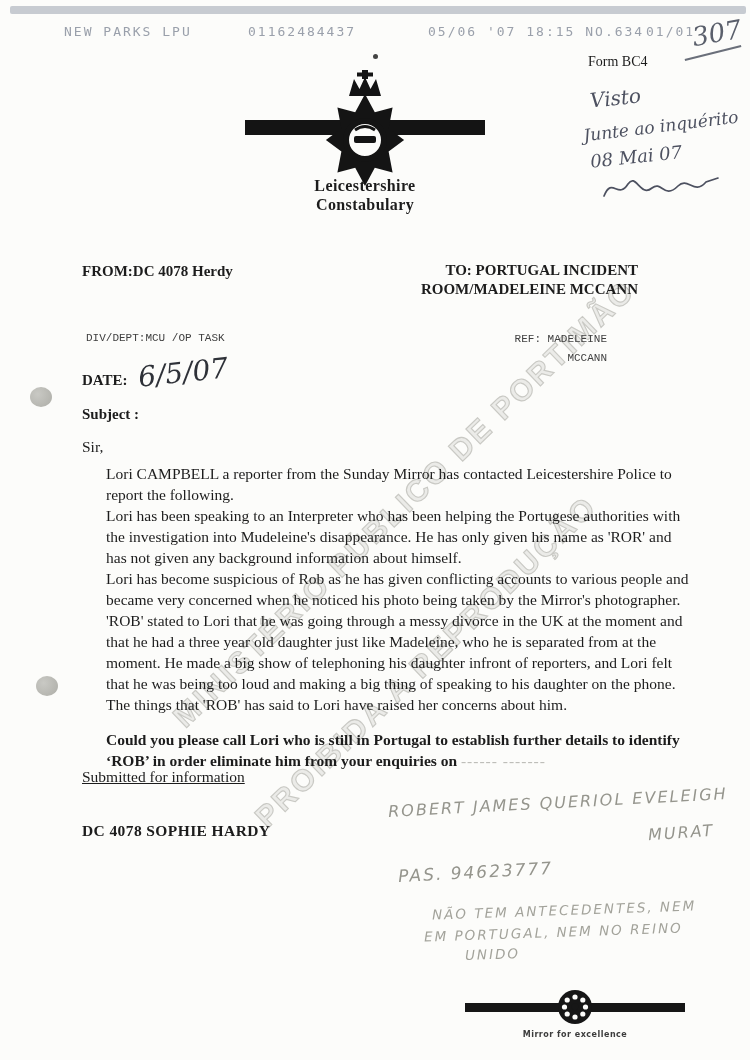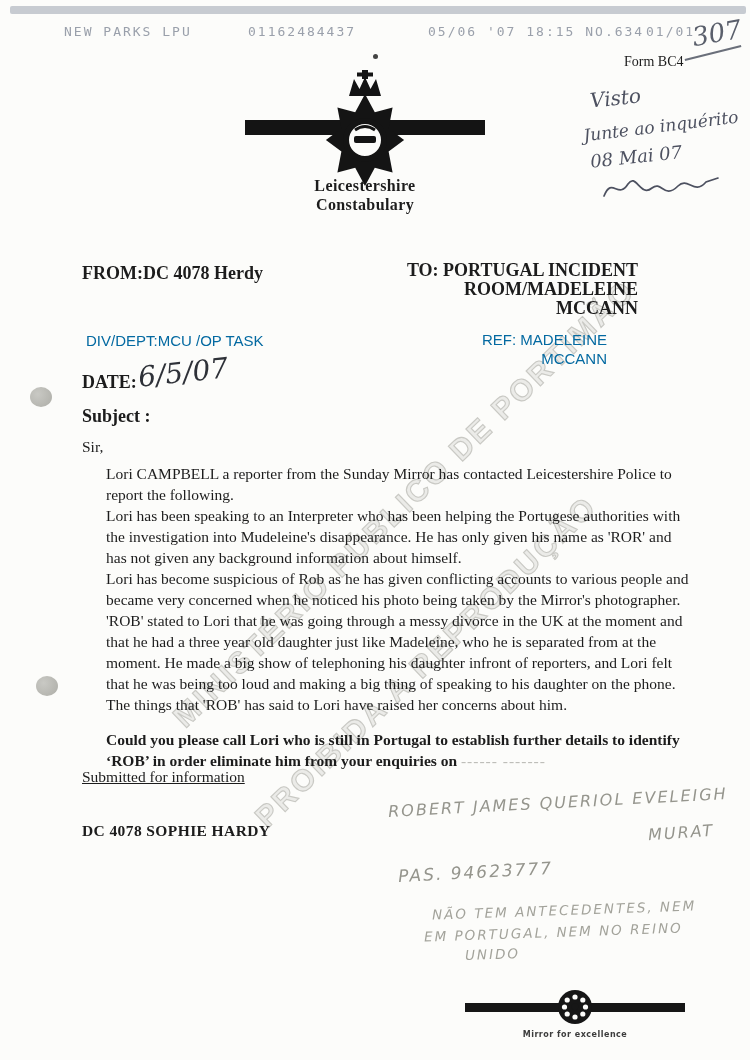--- a/index.html
+++ b/index.html
@@ -9,22 +9,22 @@
 
   
   .faxbar{left:10px;top:6px;width:736px;height:8px;background:#c7cbd1;border-radius:2px;}
   .faxtxt{font-family:"DejaVu Sans Mono",monospace;font-size:13px;color:#9aa0ab;letter-spacing:2px;white-space:nowrap;}
 
   
   .hand{font-family:"DejaVu Serif",serif;font-style:italic;color:#4d5160;white-space:nowrap;}
   .pencil{font-family:"DejaVu Sans",sans-serif;font-style:italic;color:#95958d;white-space:nowrap;letter-spacing:2px;}
 
   
-  .serifbold{font-weight:bold;font-size:18px;}
-  .sans{font-family:Liberation Sans, sans-serif;font-size:15px;color:#0369a1;}
+  .serifbold{font-weight:bold;font-size:15px;}
+  .sans{font-family:Liberation Mono, monospace;font-size:11px;color:#404040;}
   #body-block{left:82px;top:463px;width:587px;font-size:15.5px;line-height:21px;z-index:2;margin-left:24px;}
   #body-block p{margin:0;}
   #request-par{margin-top:14px !important;font-weight:bold;}
   .faded{color:#bdbdb8;filter:blur(0.6px);letter-spacing:1px;font-weight:normal;}
 
   
   .wm{font-family:"Liberation Sans",sans-serif;font-weight:bold;font-size:30px;letter-spacing:3px;
       color:rgba(190,190,186,0.28);-webkit-text-stroke:1.1px #c9c9c4;white-space:nowrap;
       transform-origin:left bottom;z-index:1;}
 
@@ -46,21 +46,21 @@
 
   <div class="abs faxbar"></div>
   <div class="abs faxtxt" style="left:64px;top:24px;">NEW PARKS LPU</div>
   <div class="abs faxtxt" style="left:248px;top:24px;">01162484437</div>
   <div class="abs faxtxt" style="left:428px;top:24px;">05/06 '07 18:15 NO.634</div>
   <div class="abs faxtxt" style="left:646px;top:24px;">01/01</div>
 
   <div class="abs hand" style="left:692px;top:18px;font-size:26px;color:#5a5f6b;transform:rotate(-10deg);">307</div>
   <div class="abs underline-stroke" style="left:684px;top:52px;width:58px;"></div>
 
-  <div class="abs" style="left:588px;top:54px;font-size:14px;margin-left:36px;">Form BC4</div>
+  <div class="abs" style="left:588px;top:54px;font-size:14px;">Form BC4</div>
 
   <div class="abs dot" style="left:373px;top:54px;"></div>
 
   <div class="abs" style="left:245px;top:70px;">
     <svg width="240" height="130" viewBox="0 0 240 130">
       <rect x="0" y="50" width="240" height="15" fill="#141414"></rect>
       <rect x="117" y="0" width="6" height="9" fill="#141414"></rect>
       <rect x="112" y="2.5" width="16" height="4" fill="#141414"></rect>
       <path d="M104,26 L109,9 L114.5,19 L120,7 L125.5,19 L131,9 L136,26 Z" fill="#141414"></path>
       <polygon fill="#141414" points="159.1,70 143.6,58.5 147.6,37.5 129.8,42.3 120,24 110.2,42.3 92.4,37.5 96.4,58.5 80.9,70 96.4,81.5 92.4,102.5 110.2,97.7 120,116 129.8,97.7 147.6,102.5 143.6,81.5"></polygon>

